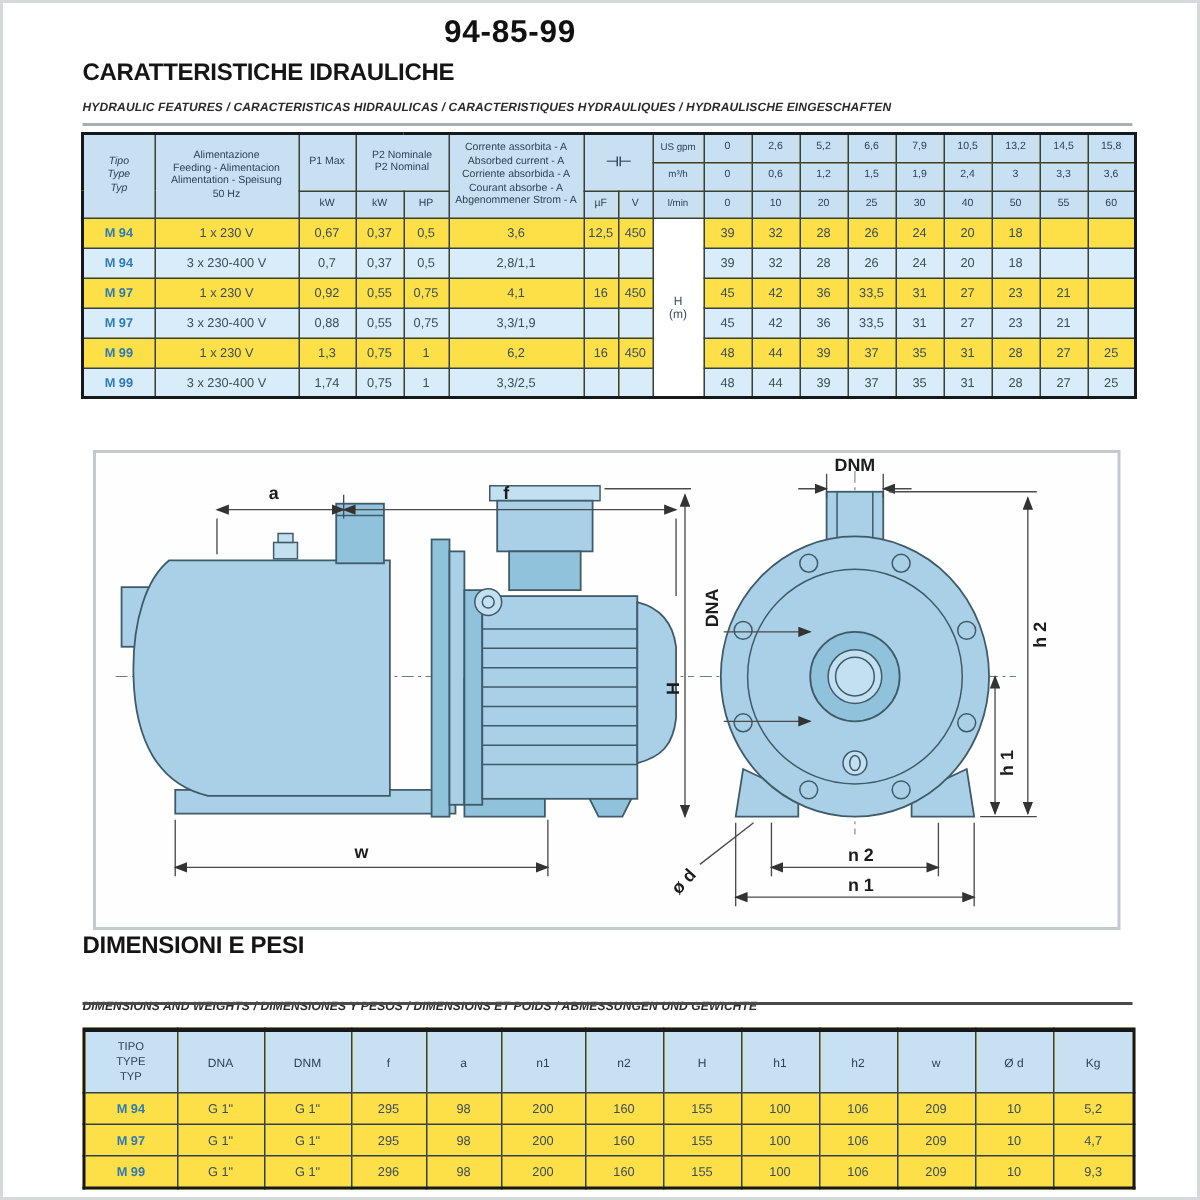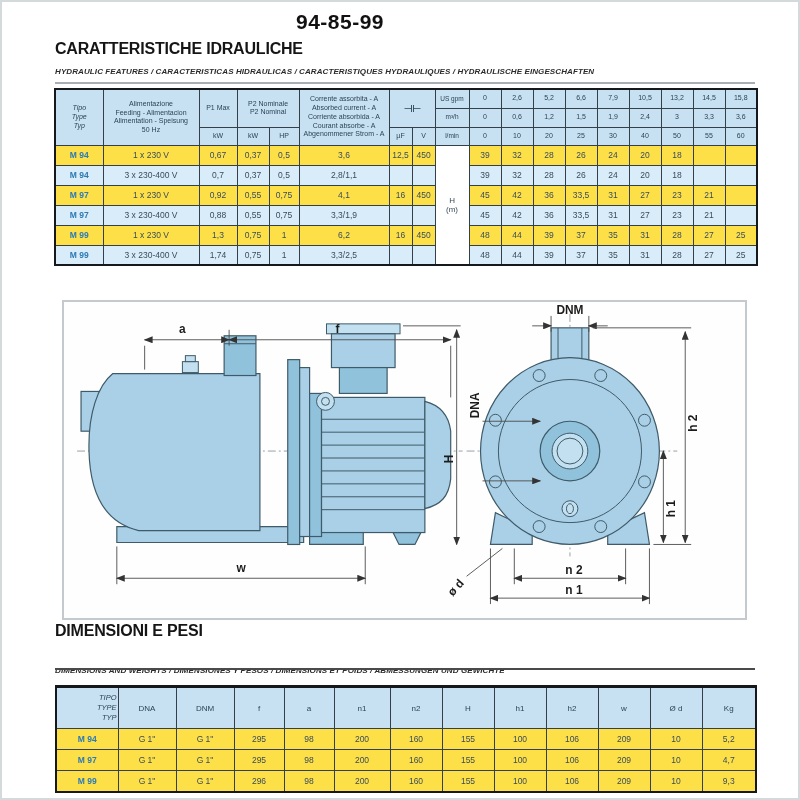--- a/index.html
+++ b/index.html
@@ -22,21 +22,21 @@
   #t1 .ml{white-space:pre-line;}
   #t1 .it{font-style:italic;}
   #t1 .fll{font-size:6.5px;}
   #t1 tr.alt{background:#d9ecf9;}
   #t1 .tipo{color:#2d7ab6;font-weight:bold;}
   #t1 .hm{background:#fff;white-space:pre-line;font-size:8px;color:#3a4c5c;}
   .capsym{font-size:13px;font-weight:bold;color:#222;letter-spacing:-1px;}
 
   #t2{left:55px;top:685px;width:700px;border-top-width:3px;}
   #t2 .hd{background:#c8e1f2;font-size:8px;color:#2c4356;}
-  #t2 .ml{white-space:pre-line;line-height:1.3;font-style:italic;font-size:7.5px;text-align:right;}
+  #t2 .ml{white-space:pre-line;line-height:1.3;font-size:7.5px;}
   #t2 td{font-size:8.5px;color:#3a4c5c;height:20px;}
   #t2 .tipo{color:#2d7ab6;font-weight:bold;}
 
   .frame{position:absolute;left:62px;top:300px;width:681px;height:316px;border:2px solid #c3c9cd;background:#fefefe;}
   .frame svg{display:block;}
   .pf{fill:#a9d0e6;stroke:#3f5a68;stroke-width:1.2;}
   .pf2{fill:#90c2dc;stroke:#3f5a68;stroke-width:1.2;}
   .pf3{fill:#c3e0f0;stroke:#3f5a68;stroke-width:1;}
   .ln{stroke:#3f5a68;stroke-width:1;fill:none;}
   .dim{stroke:#4a4a4a;stroke-width:.9;fill:none;}

